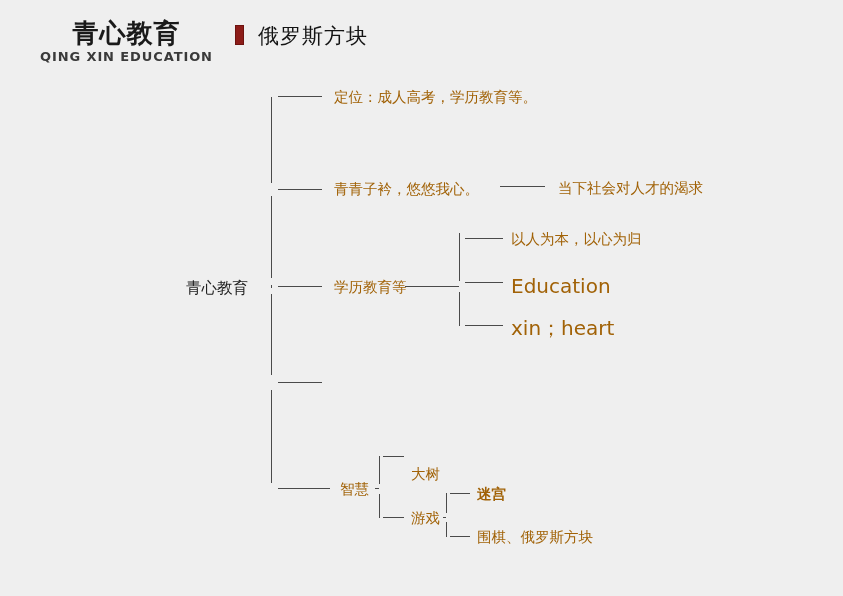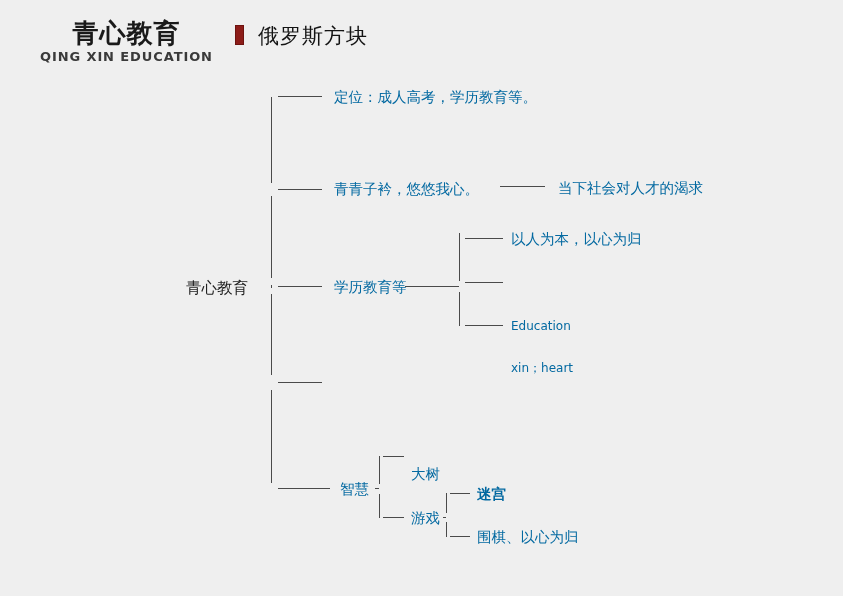--- a/index.html
+++ b/index.html
@@ -67,33 +67,32 @@
     position: absolute;
     left: 0;
     top: 0;
     width: 843px;
     height: 596px;
   }
 
   .node-label {
     position: absolute;
     font-size: 14.5px;
-    color: #0369a1;
+    color: #a16207;
     white-space: nowrap;
     line-height: 1;
   }
 
   .node-label.root {
     font-size: 15.5px;
     color: #222;
   }
 
   .node-label.latin {
-    font-size: 12px;
-    margin-top: 44px;
+    font-size: 20px;
   }
 
   svg { position: absolute; left: 0; top: 0; }
 </style>
 </head>
 <body>
 
 <div id="header">
   <div id="logo-block">
     <div id="logo-cn">青心教育</div>
@@ -154,15 +153,15 @@
   <div class="node-label" style="left:334px; top:280px;">学历教育等</div>
   <div class="node-label" style="left:511px; top:232px;">以人为本，以心为归</div>
   <div class="node-label latin" style="left:511px; top:276px;">Education</div>
   <div class="node-label latin" style="left:511px; top:318px;">xin；heart</div>
 
 
   <div class="node-label" style="left:340px; top:482px;">智慧</div>
   <div class="node-label" style="left:411px; top:467px;">大树</div>
   <div class="node-label" style="left:411px; top:511px;">游戏</div>
   <div class="node-label" style="left:477px; top:487px;font-weight:bold;">迷宫</div>
-  <div class="node-label" style="left:477px; top:530px;">围棋、以心为归</div>
+  <div class="node-label" style="left:477px; top:530px;">围棋、俄罗斯方块</div>
 
 </div>
 
 </body></html>

